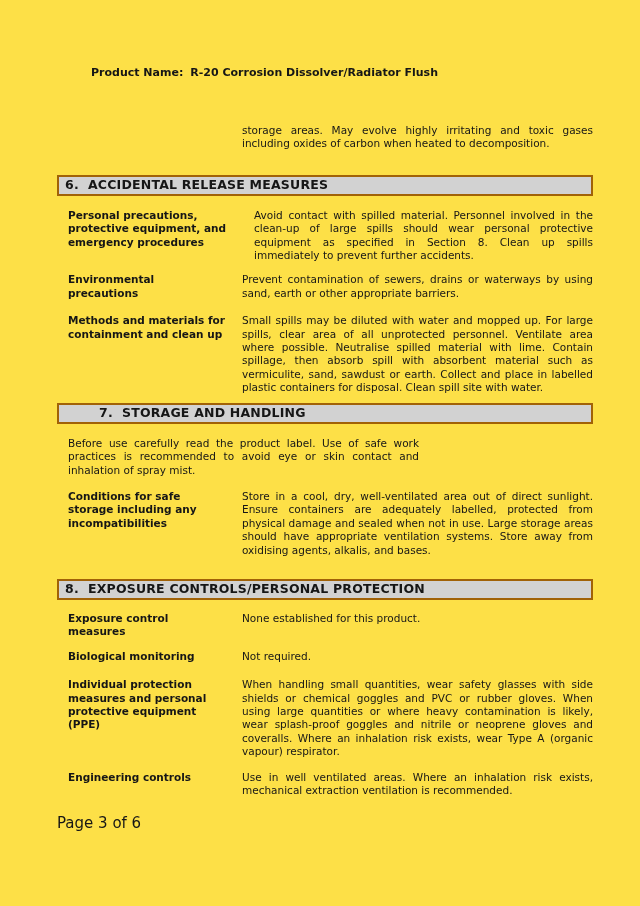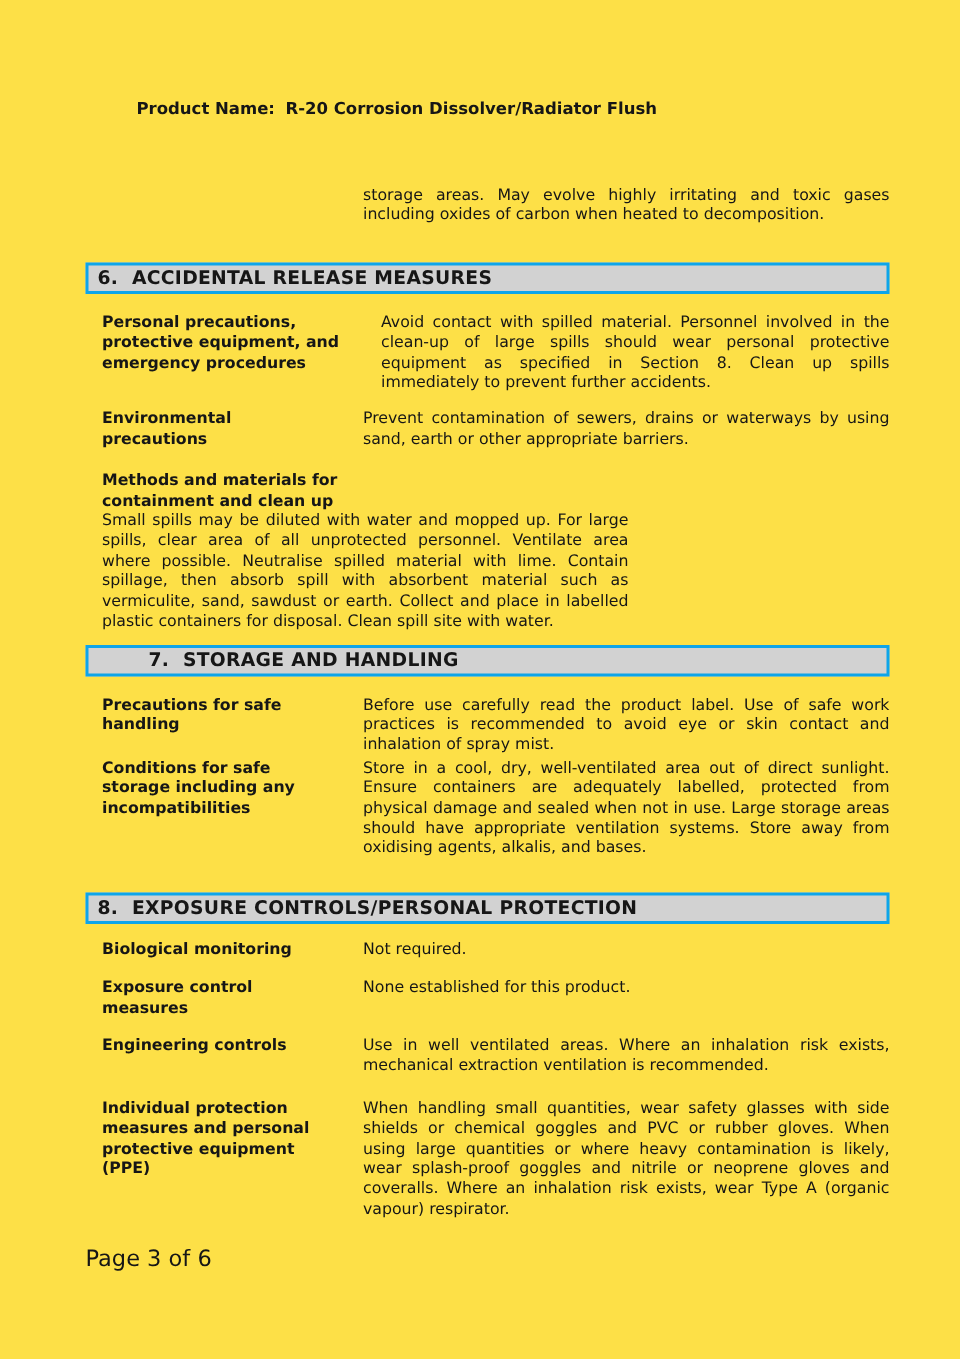--- a/index.html
+++ b/index.html
@@ -54,44 +54,44 @@
   }
   .row .val {
     width: 351px;
     font-size: 10.5px;
     line-height: 13.4px;
     text-align: justify;
   }
   .section-bar {
     box-sizing: border-box;
     width: 536px;
-    border: 2px solid #0ea5e9;
+    border: 2px solid #a16207;
     background: #d2d2d2;
     padding: 1px 4px 2px 6px;
     font-size: 12.5px;
     font-weight: bold;
     line-height: 14px;
     white-space: pre-wrap;
     letter-spacing: 0.2px;
   }
   .footer {
     margin-top: 20px;
     margin-right: 16px;
     font-size: 15px;
     line-height: 13.4px;
   }
   
   .m-row-special   { margin-top: 8px; }
   .m-bar-6         { margin-top: 24px; }
   .m-row-personal  { margin-top: 13px; gap: 12px; }
   .m-row-env       { margin-top: 11px; }
-  .m-row-methods   { margin-top: 14px; flex-direction: column; }
+  .m-row-methods   { margin-top: 14px; }
   .m-bar-7         { margin-top: 8px; padding-left: 40px; }
   .m-row-precaut   { margin-top: 13px; }
-  .m-row-cond      { margin-top: 2px; }
+  .m-row-cond      { margin-top: 13px; }
   .m-bar-8         { margin-top: 22px; }
   .m-row-exposure  { margin-top: 12px; }
   .m-row-bio       { margin-top: 11px; }
   .m-row-eng       { margin-top: 12px; }
   .m-row-indiv     { margin-top: 15px; }
 </style>
 </head>
 <body>
 
 <div class="page">
@@ -121,54 +121,52 @@
 
     <div class="row m-row-methods">
       <div class="lbl">Methods and materials for
 containment and clean up</div>
       <div class="val">Small spills may be diluted with water and mopped up.  For large spills, clear area of all unprotected personnel. Ventilate area where possible.  Neutralise spilled material with lime.  Contain spillage, then absorb spill with absorbent material such as vermiculite, sand, sawdust or earth.  Collect and place in labelled plastic containers for disposal.  Clean spill site with water.</div>
     </div>
 
     <div class="section-bar m-bar-7">7.  STORAGE AND HANDLING</div>
 
     <div class="row m-row-precaut">
-      <div class="lbl">Precautions for safe
-handling</div>
       <div class="val">Before use carefully read the product label. Use of safe work practices is recommended to avoid eye or skin contact and inhalation of spray mist.</div>
     </div>
 
     <div class="row m-row-cond">
       <div class="lbl">Conditions for safe
 storage including any
 incompatibilities</div>
       <div class="val">Store in a cool, dry, well-ventilated area out of direct sunlight. Ensure containers are adequately labelled, protected from physical damage and sealed when not in use.  Large storage areas should have appropriate ventilation systems.  Store away from oxidising agents, alkalis, and bases.</div>
     </div>
 
     <div class="section-bar m-bar-8">8.  EXPOSURE CONTROLS/PERSONAL PROTECTION</div>
 
-    <div class="row m-row-bio">
-      <div class="lbl">Biological monitoring</div>
-      <div class="val">Not required.</div>
-    </div>
-
     <div class="row m-row-exposure">
       <div class="lbl">Exposure control
 measures</div>
       <div class="val">None established for this product.</div>
     </div>
 
-    <div class="row m-row-eng">
-      <div class="lbl">Engineering controls</div>
-      <div class="val">Use in well ventilated areas. Where an inhalation risk exists, mechanical extraction ventilation is recommended.</div>
+    <div class="row m-row-bio">
+      <div class="lbl">Biological monitoring</div>
+      <div class="val">Not required.</div>
     </div>
 
     <div class="row m-row-indiv">
       <div class="lbl">Individual protection
 measures and personal
 protective equipment
 (PPE)</div>
       <div class="val">When handling small quantities, wear safety glasses with side shields or chemical goggles and PVC or rubber gloves.  When using large quantities or where heavy contamination is likely, wear splash-proof goggles and nitrile or neoprene gloves and coveralls.   Where an inhalation risk exists, wear Type A (organic vapour) respirator.</div>
     </div>
 
+    <div class="row m-row-eng">
+      <div class="lbl">Engineering controls</div>
+      <div class="val">Use in well ventilated areas. Where an inhalation risk exists, mechanical extraction ventilation is recommended.</div>
+    </div>
+
     <div class="footer">Page 3 of 6</div>
 
   </div>
 </div>
 
 </body></html>

